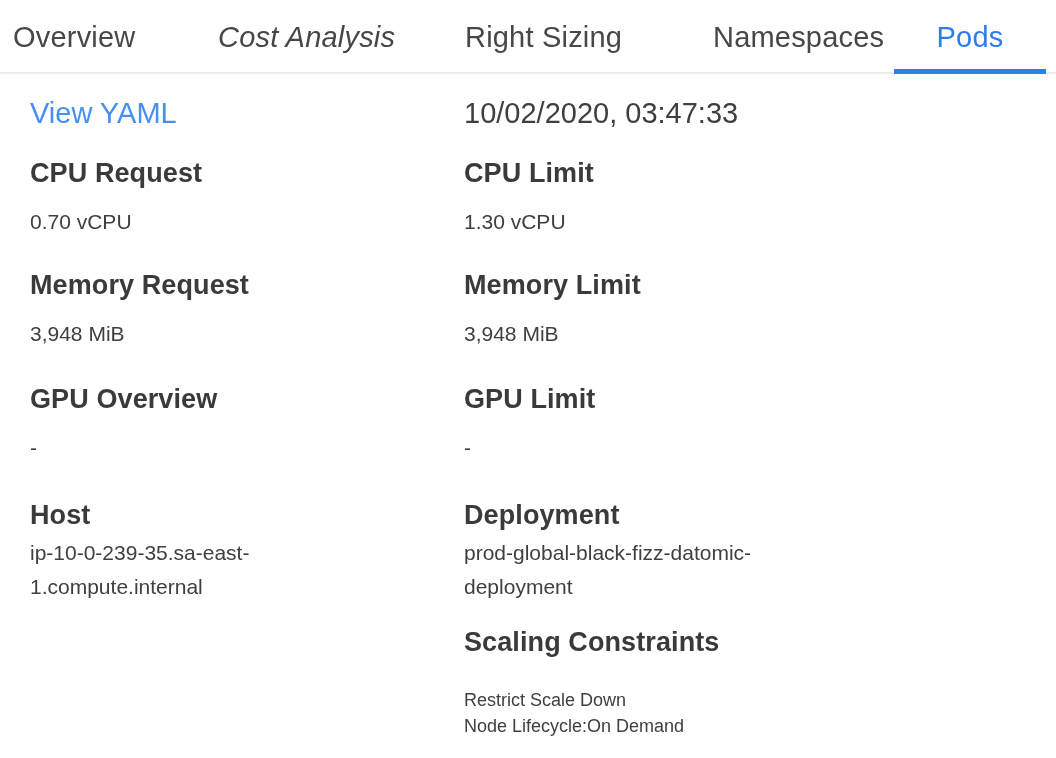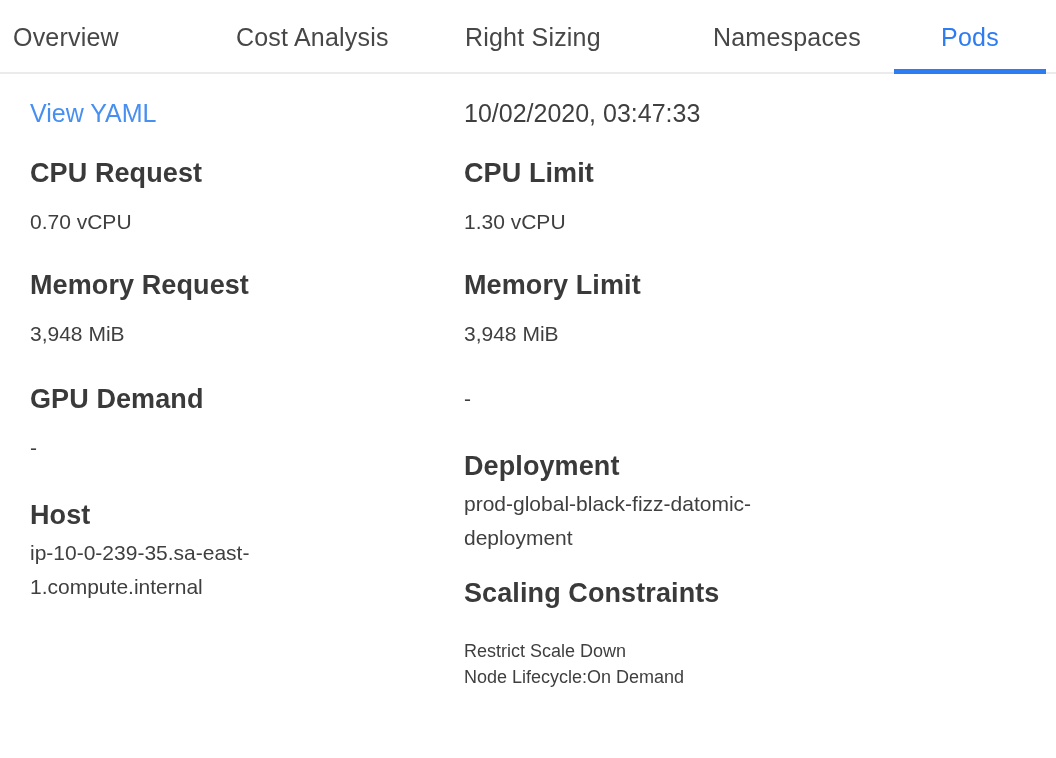--- a/index.html
+++ b/index.html
@@ -26,49 +26,49 @@
     width: 100%;
     height: 74px;
     border-bottom: 2px solid var(--border);
   }
   .tab {
     position: absolute;
     top: 0;
     height: 74px;
     display: flex;
     align-items: center;
-    font-size: 25px;
+    font-size: 29px;
     font-weight: 500;
     color: var(--tab_text);
     letter-spacing: 0.2px;
     cursor: pointer;
     white-space: nowrap;
   }
   .tab.t0 { left: 13px; }
-  .tab.t1 { left: 236px; }
+  .tab.t1 { left: 218px; font-style: italic; }
   .tab.t2 { left: 465px; }
   .tab.t3 { left: 713px; }
   .tab.t4 { left: 894px; width: 152px; justify-content: center; }
   .tab.active { color: var(--active_tab); }
   .tab .underline {
     position: absolute;
     left: 0; right: 0; bottom: 0;
     height: 5px;
     background: var(--tab_underline);
   }
 
   
   .content {
     display: flex;
     padding: 26px 0 0 30px;
   }
   .col-left { width: 434px; flex: none; }
   .col-right { flex: 1; min-width: 0; }
 
-  .row-top { line-height: 26px; font-size: 25px; color: var(--value_text); }
+  .row-top { line-height: 26px; font-size: 29px; color: var(--value_text); }
   a.link {
     color: var(--link);
     text-decoration: none;
     cursor: pointer;
   }
 
   .field .label {
     font-size: 27px;
     font-weight: 700;
     line-height: 26px;
@@ -130,21 +130,21 @@
       <div class="label">CPU Request</div>
       <div class="value">0.70 vCPU</div>
     </div>
 
     <div class="field mt37">
       <div class="label">Memory Request</div>
       <div class="value">3,948 MiB</div>
     </div>
 
     <div class="field mt39">
-      <div class="label">GPU Demand</div>
+      <div class="label">GPU Overview</div>
       <div class="value">-</div>
     </div>
 
     <div class="field mt41">
       <div class="label">Host</div>
       <a class="value link">ip-10-0-239-35.sa-east-1.compute.internal</a>
     </div>
   </div>
 
   <div class="col-right">
@@ -154,20 +154,21 @@
       <div class="label">CPU Limit</div>
       <div class="value">1.30 vCPU</div>
     </div>
 
     <div class="field mt37">
       <div class="label">Memory Limit</div>
       <div class="value">3,948 MiB</div>
     </div>
 
     <div class="field mt39">
+      <div class="label">GPU Limit</div>
       <div class="value">-</div>
     </div>
 
     <div class="field mt41">
       <div class="label">Deployment</div>
       <a class="value link">prod-global-black-fizz-datomic-deployment</a>
     </div>
 
     <div class="field mt25">
       <div class="label">Scaling Constraints</div>

